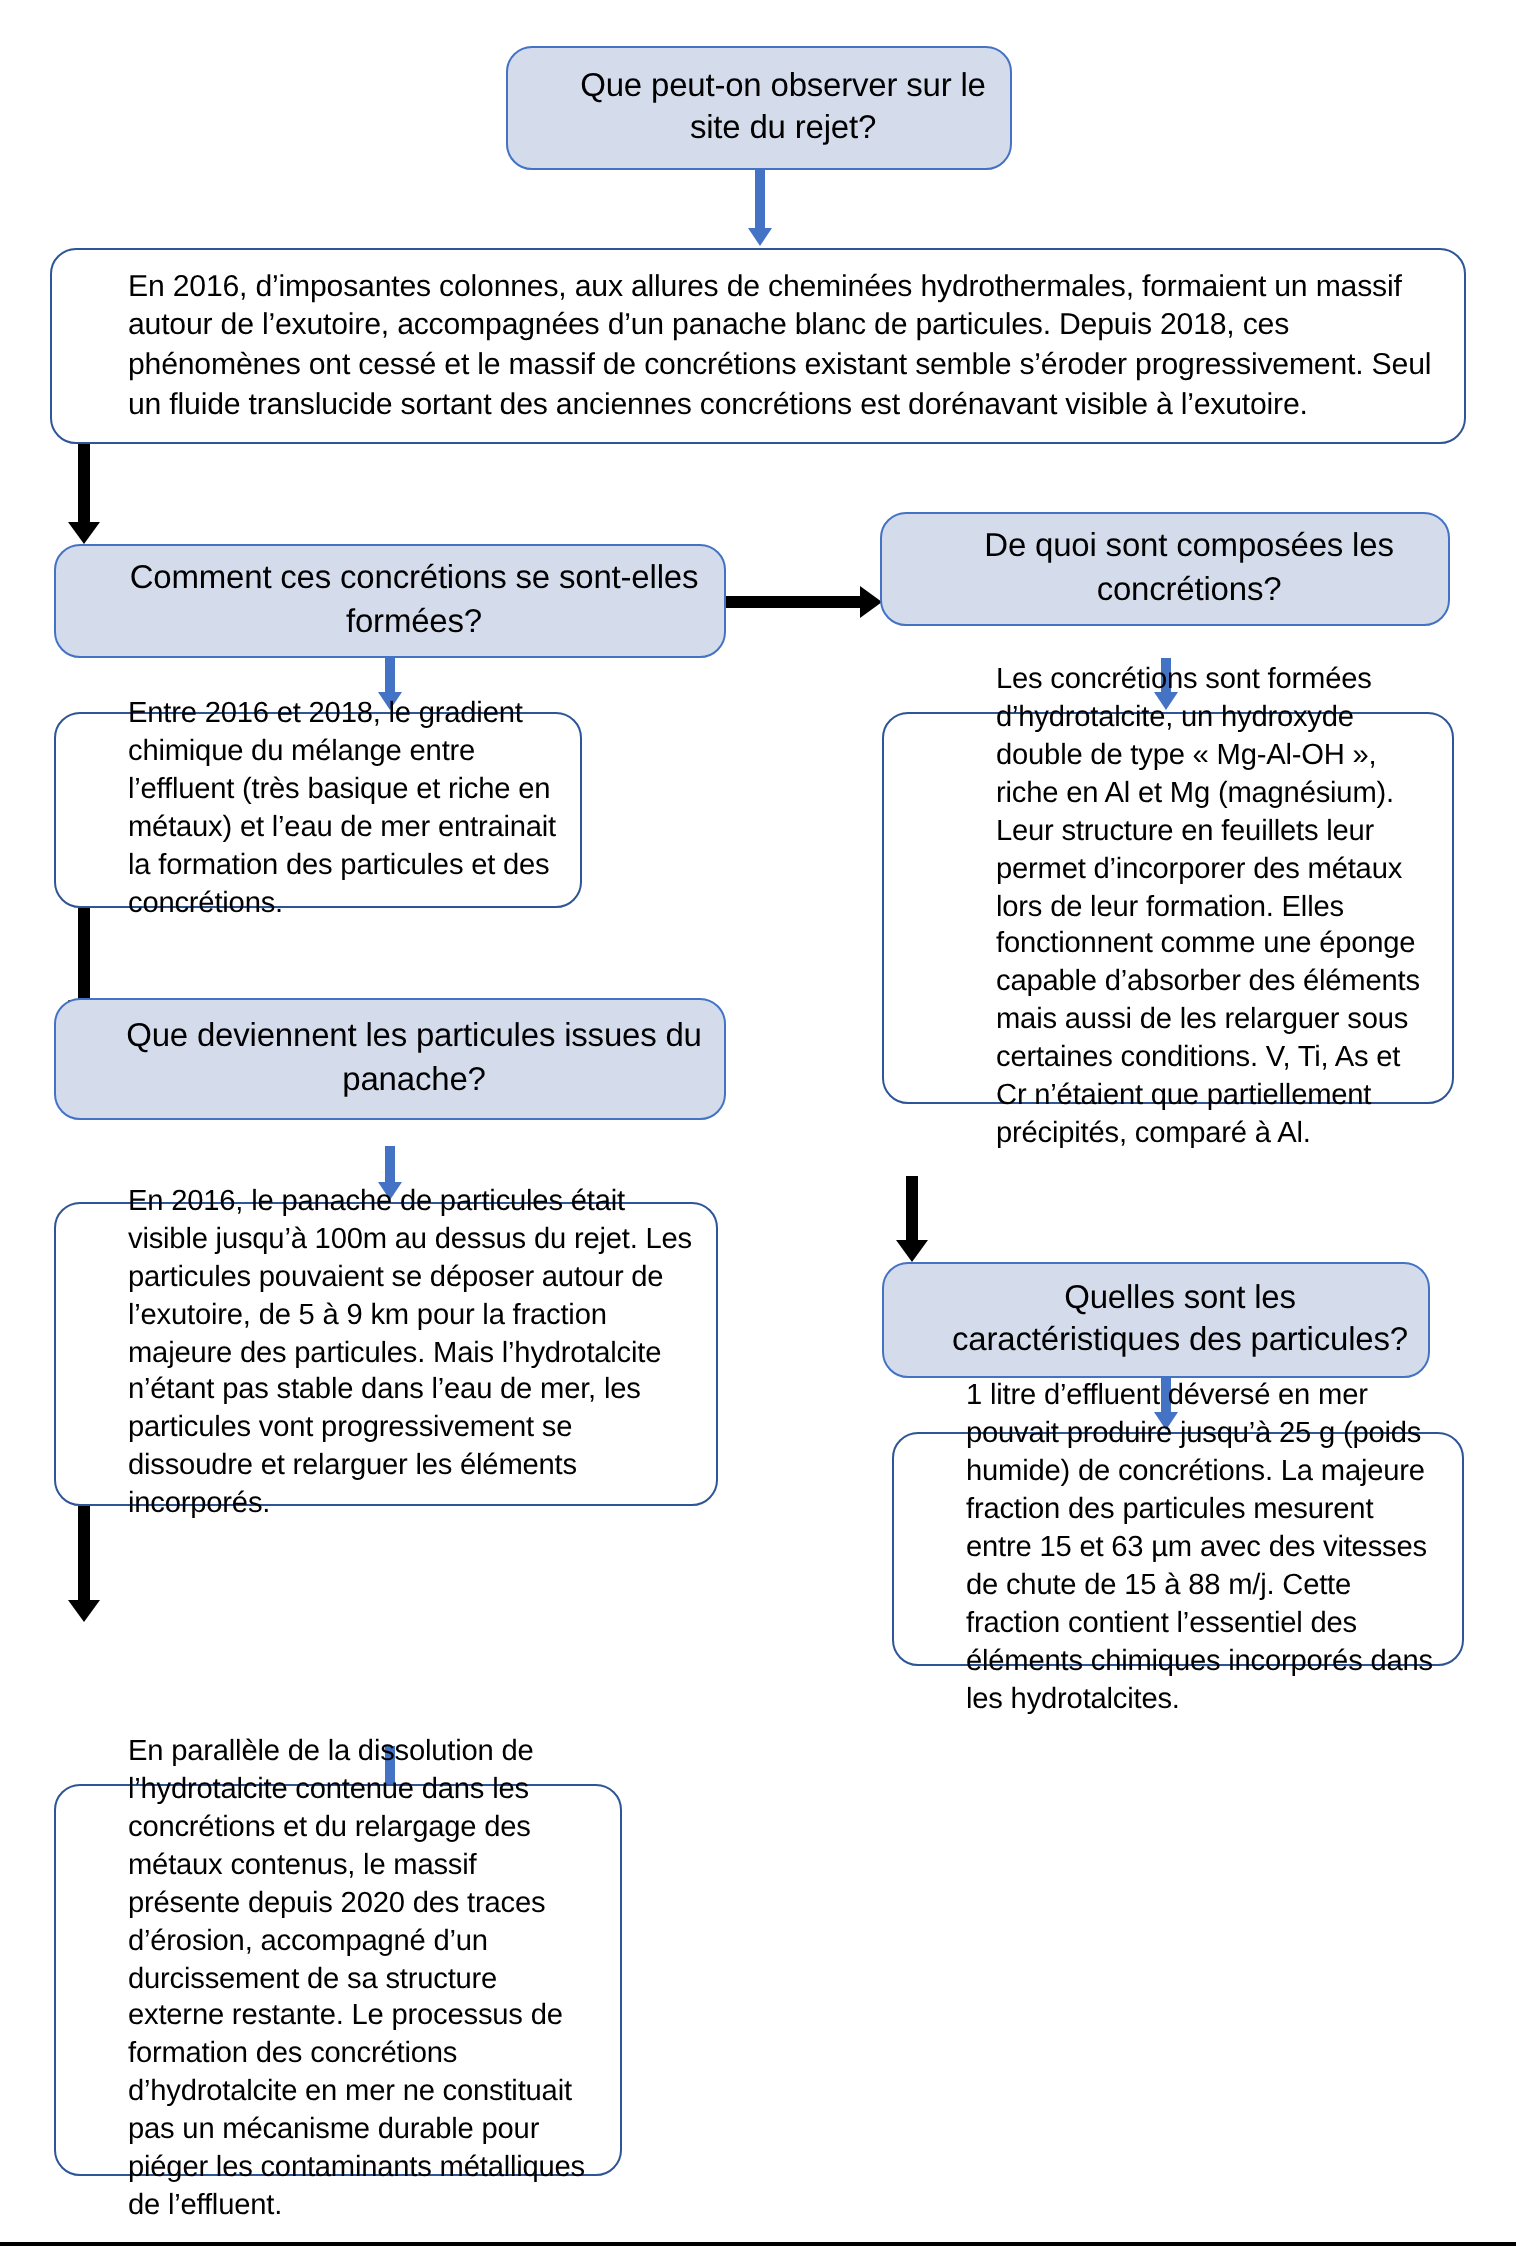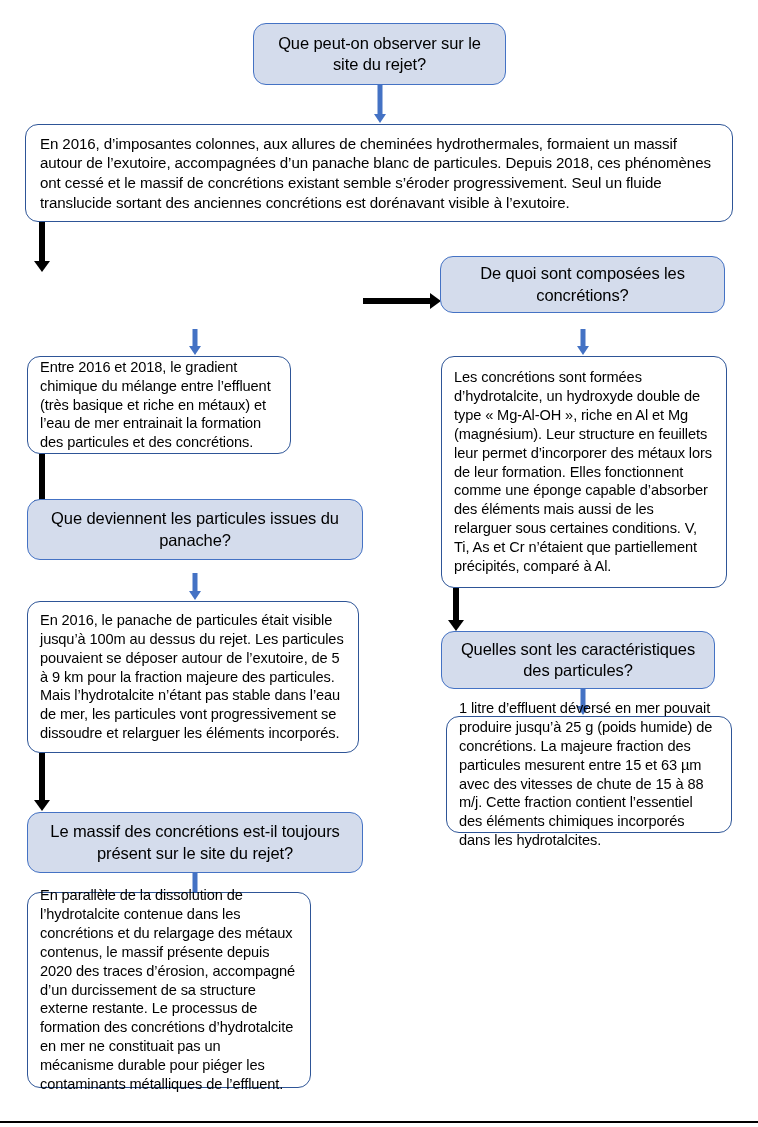--- a/index.html
+++ b/index.html
@@ -37,20 +37,21 @@
   .node.answer {
     background: #ffffff;
     border-color: #2e5597;
   }
   .node .txt {
     display: block;
     width: 100%;
     padding: 0 10px;
     line-height: 1.30;
     letter-spacing: -0.1px;
+    margin-left: 24px;
   }
   .node.question .txt {
     text-align: center;
     font-size: 16.5px;
   }
   .node.answer .txt {
     text-align: left;
     font-size: 14.6px;
     padding: 0 12px;
   }
@@ -147,20 +148,23 @@
 
   <div class="node answer wide" style="left:25px; top:124px; width:708px; height:98px;">
     <span class="txt">En 2016, d’imposantes colonnes, aux allures de cheminées hydrothermales, formaient un massif autour de l’exutoire, accompagnées d’un panache blanc de particules. Depuis 2018, ces phénomènes ont cessé et le massif de concrétions existant semble s’éroder progressivement. Seul un fluide translucide sortant des anciennes concrétions est dorénavant visible à l’exutoire.</span>
   </div>
 
   <div class="conn arrow-v-black" style="left:33px; top:222px; width:18px; height:50px;">
     <div class="shaft" style="height:39px;"></div>
     <div class="head"></div>
   </div>
 
+  <div class="node question" style="left:27px; top:272px; width:336px; height:57px;">
+    <span class="txt">Comment ces concrétions se sont-elles formées?</span>
+  </div>
 
   <div class="conn arrow-h-black" style="left:363px; top:292px; width:78px; height:18px;">
     <div class="shaft" style="width:68px;"></div>
     <div class="head"></div>
   </div>
 
   <div class="node question" style="left:440px; top:256px; width:285px; height:57px;">
     <span class="txt">De quoi sont composées les concrétions?</span>
   </div>
 
@@ -171,21 +175,21 @@
 
   <div class="conn arrow-v-blue" style="left:575px; top:329px; width:16px; height:26px;">
     <div class="shaft" style="height:17px;"></div>
     <div class="head"></div>
   </div>
 
   <div class="node answer" style="left:27px; top:356px; width:264px; height:98px;">
     <span class="txt">Entre 2016 et 2018, le gradient chimique du mélange entre l’effluent (très basique et riche en métaux) et l’eau de mer entrainait la formation des particules et des concrétions.</span>
   </div>
 
-  <div class="node answer" style="left:441px; top:356px; width:286px; height:232px;">
+  <div class="node answer" style="left:441px; top:356px; width:286px; height:196px;padding-left:20px;">
     <span class="txt">Les concrétions sont formées d’hydrotalcite, un hydroxyde double de type « Mg-Al-OH », riche en Al et Mg (magnésium). Leur structure en feuillets leur permet d’incorporer des métaux lors de leur formation. Elles fonctionnent comme une éponge capable d’absorber des éléments mais aussi de les relarguer sous certaines conditions. V, Ti, As et Cr n’étaient que partiellement précipités, comparé à Al.</span>
   </div>
 
   <div class="conn arrow-v-black" style="left:33px; top:454px; width:18px; height:57px;">
     <div class="shaft" style="height:46px;"></div>
     <div class="head"></div>
   </div>
 
   <div class="node question" style="left:27px; top:499px; width:336px; height:61px;">
     <span class="txt">Que deviennent les particules issues du panache?</span>
@@ -216,23 +220,20 @@
 
   <div class="node answer" style="left:446px; top:716px; width:286px; height:117px;">
     <span class="txt">1 litre d’effluent déversé en mer pouvait produire jusqu’à 25 g (poids humide) de concrétions. La majeure fraction des particules mesurent entre 15 et 63 µm avec des vitesses de chute de 15 à 88 m/j. Cette fraction contient l’essentiel des éléments chimiques incorporés dans les hydrotalcites.</span>
   </div>
 
   <div class="conn arrow-v-black" style="left:33px; top:753px; width:18px; height:58px;">
     <div class="shaft" style="height:47px;"></div>
     <div class="head"></div>
   </div>
 
-  <div class="node question" style="left:27px; top:812px; width:336px; height:61px;">
-    <span class="txt">Le massif des concrétions est-il toujours présent sur le site du rejet?</span>
-  </div>
 
   <div class="conn arrow-v-blue" style="left:187px; top:873px; width:16px; height:28px;">
     <div class="shaft" style="height:19px;"></div>
     <div class="head"></div>
   </div>
 
   <div class="node answer" style="left:27px; top:892px; width:284px; height:196px;">
     <span class="txt">En parallèle de la dissolution de l’hydrotalcite contenue dans les concrétions et du relargage des métaux contenus, le massif présente depuis 2020 des traces d’érosion, accompagné d’un durcissement de sa structure externe restante. Le processus de formation des concrétions d’hydrotalcite en mer ne constituait pas un mécanisme durable pour piéger les contaminants métalliques de l’effluent.</span>
   </div>
 

